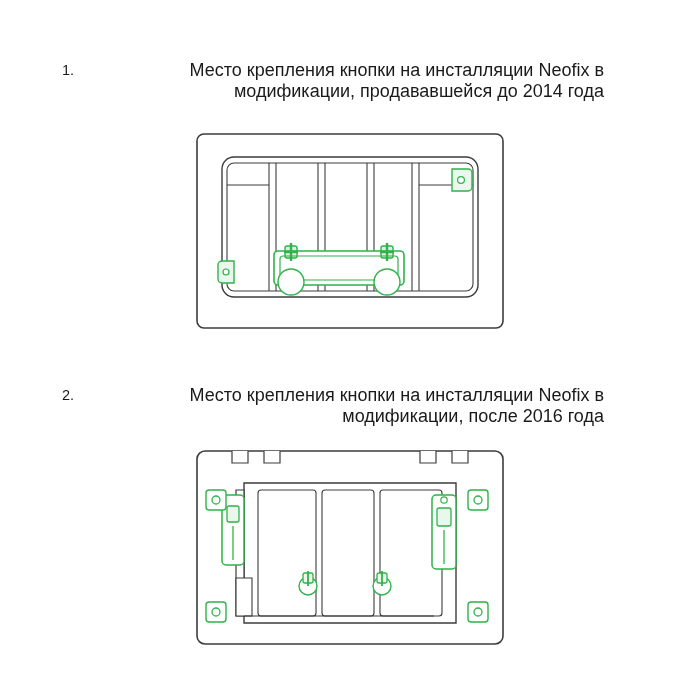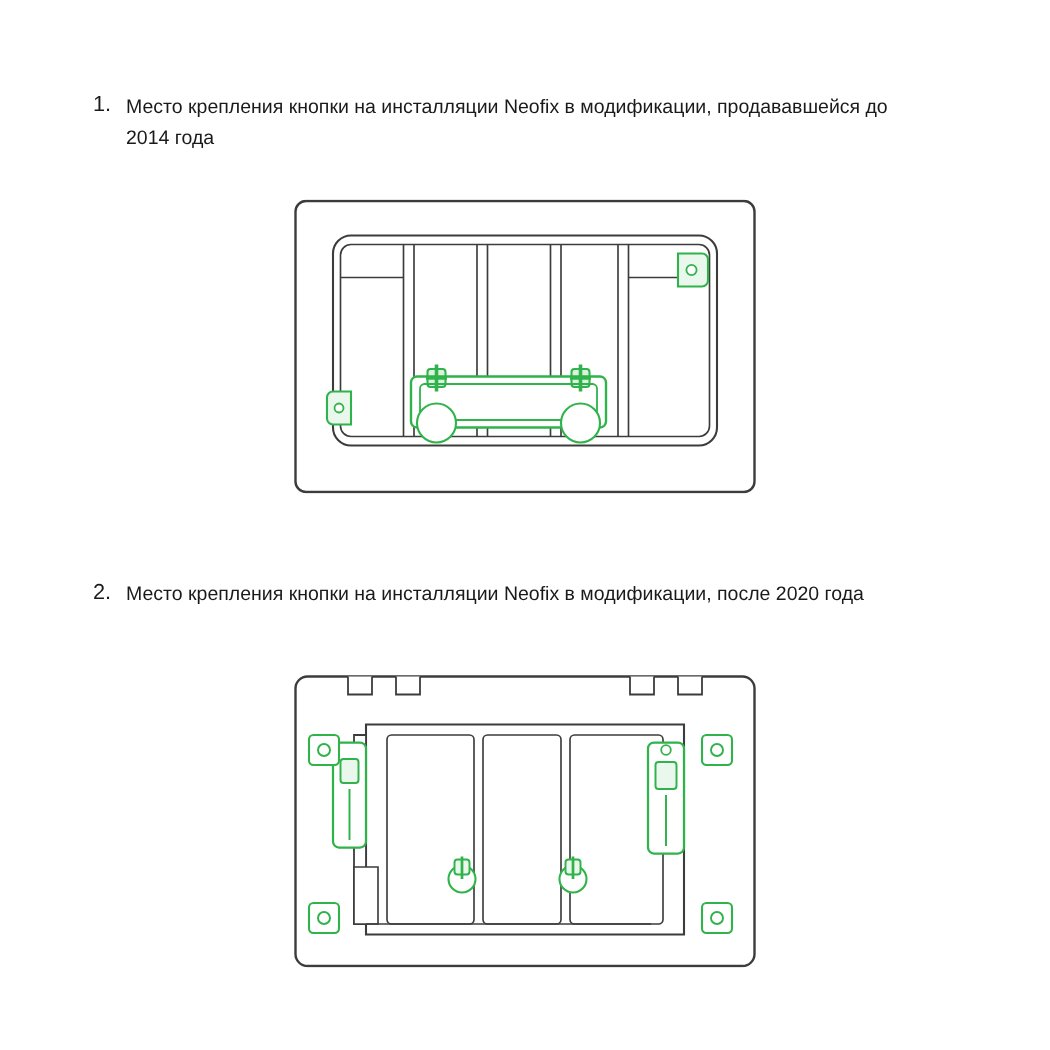--- a/index.html
+++ b/index.html
@@ -27,24 +27,25 @@
     align-items: flex-start;
   }
   .item-num {
     width: 22px;
     flex: 0 0 22px;
     font-size: 14.5px;
     line-height: 21px;
     color: #1a1a1a;
   }
   .item-text {
-    font-size: 13px;
+    font-size: 18px;
     line-height: 21px;
     color: #1a1a1a;
     max-width: 520px;
+    text-align: right;
   }
 
   #block-1 { left: 62px; top: 60px; }
   #block-2 { left: 62px; top: 385px; }
 
   
   .figure {
     position: absolute;
   }
   #figure-1 { left: 196px; top: 133px; }
@@ -98,21 +99,21 @@
       <path d="M26 128 h12 v22 h-12 a4 4 0 0 1 -4 -4 v-14 a4 4 0 0 1 4 -4 z" stroke="#2fb34a" stroke-width="1.4" fill="#e9f7ec"></path>
       <circle cx="30" cy="139" r="3" stroke="#2fb34a" stroke-width="1.2" fill="#ffffff"></circle>
 
       <path d="M256 36 h16 a4 4 0 0 1 4 4 v14 a4 4 0 0 1 -4 4 h-16 z" stroke="#2fb34a" stroke-width="1.4" fill="#e9f7ec"></path>
       <circle cx="265" cy="47" r="3.4" stroke="#2fb34a" stroke-width="1.2" fill="#ffffff"></circle>
     </svg>
   </div>
 
   <div class="item-block" id="block-2">
     <div class="item-num">2.</div>
-    <div class="item-text">Место крепления кнопки на инсталляции Neofix в модификации, после 2020 года</div>
+    <div class="item-text">Место крепления кнопки на инсталляции Neofix в модификации, после 2016 года</div>
   </div>
 
   <div class="figure" id="figure-2">
     <svg width="308" height="195" viewBox="0 0 308 195" fill="none">
 
       <path d="M1 9 a8 8 0 0 1 8 -8 h290 a8 8 0 0 1 8 8 v177 a8 8 0 0 1 -8 8 h-290 a8 8 0 0 1 -8 -8 z" stroke="#3c3c3c" stroke-width="1.6" fill="#ffffff"></path>
 
       <path d="M36 1 v12 h16 v-12" stroke="#3c3c3c" stroke-width="1.2" fill="#ffffff"></path>
       <path d="M68 1 v12 h16 v-12" stroke="#3c3c3c" stroke-width="1.2" fill="#ffffff"></path>
       <path d="M224 1 v12 h16 v-12" stroke="#3c3c3c" stroke-width="1.2" fill="#ffffff"></path>

